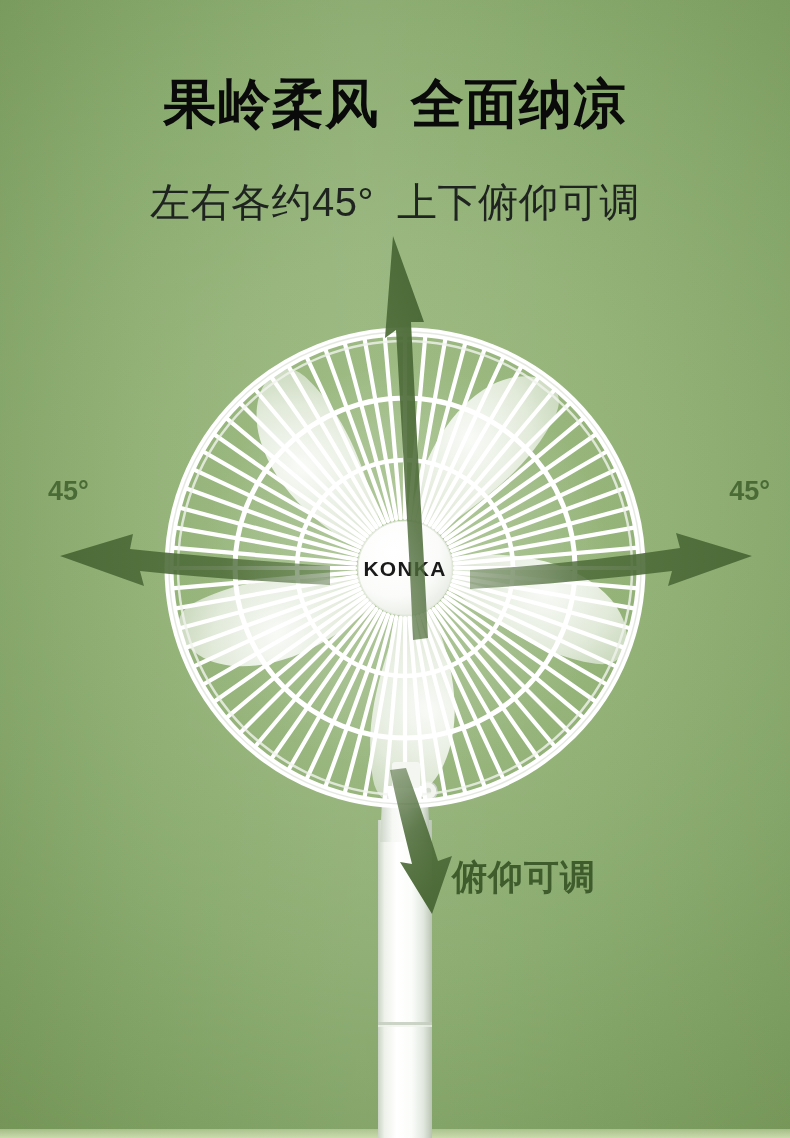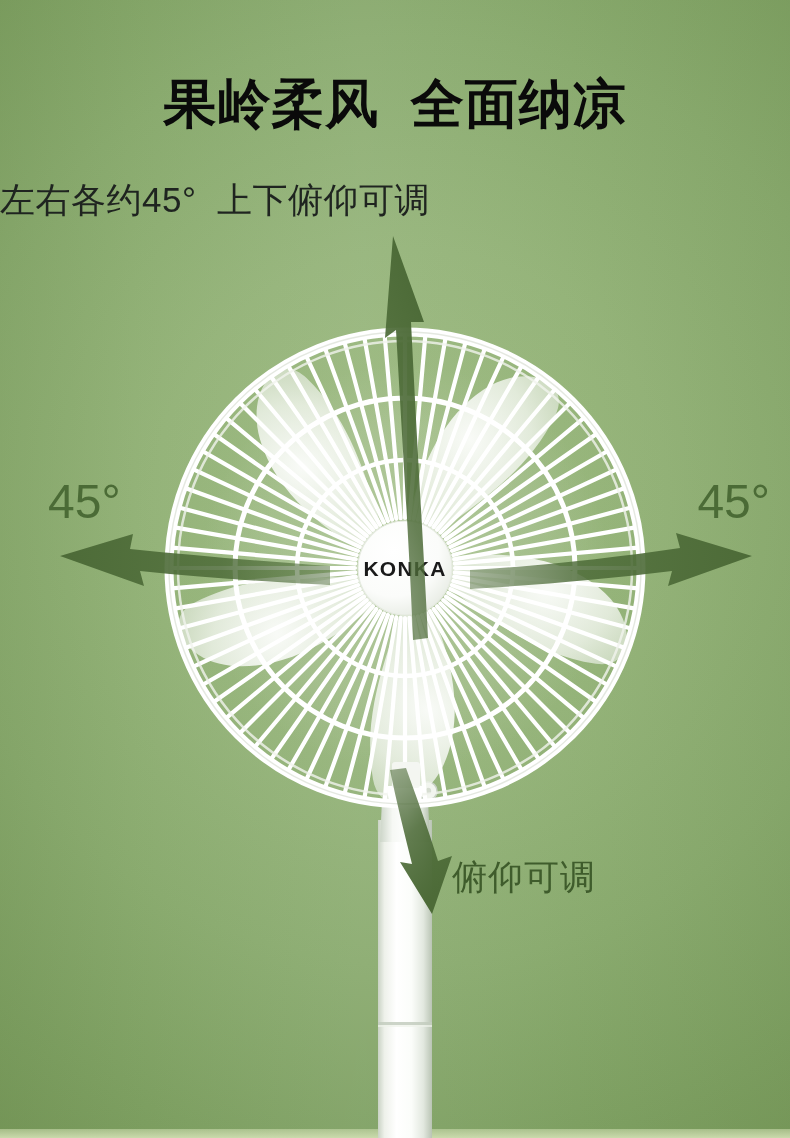--- a/index.html
+++ b/index.html
@@ -55,45 +55,46 @@
     line-height: 1;
     font-weight: 700;
     color: #0a0a0a;
     letter-spacing: 1px;
     white-space: pre;
   }
   #subtitle {
     position: absolute;
     top: 182px;
     left: 0; right: 0;
-    font-size: 35px;
+    text-align: center;
+    font-size: 40px;
     line-height: 1;
     font-weight: 400;
     color: #1f2420;
     letter-spacing: 0.5px;
     white-space: pre;
   }
 
   .deg-label {
     position: absolute;
-    font-size: 48px;
-    font-weight: 400;
+    font-size: 27px;
+    font-weight: 700;
     color: #4b6b36;
     line-height: 1;
     letter-spacing: 0px;
   }
   #deg-left  { left: 48px;  top: 478px; }
   #deg-right { right: 20px; top: 478px; }
 
   #tilt-label {
     position: absolute;
     left: 452px;
     top: 859px;
     font-size: 35px;
-    font-weight: 400;
+    font-weight: 700;
     color: #3f5c2c;
     line-height: 1;
     letter-spacing: 1px;
     white-space: pre;
   }
 
   
   .layer {
     position: absolute;
     inset: 0;

